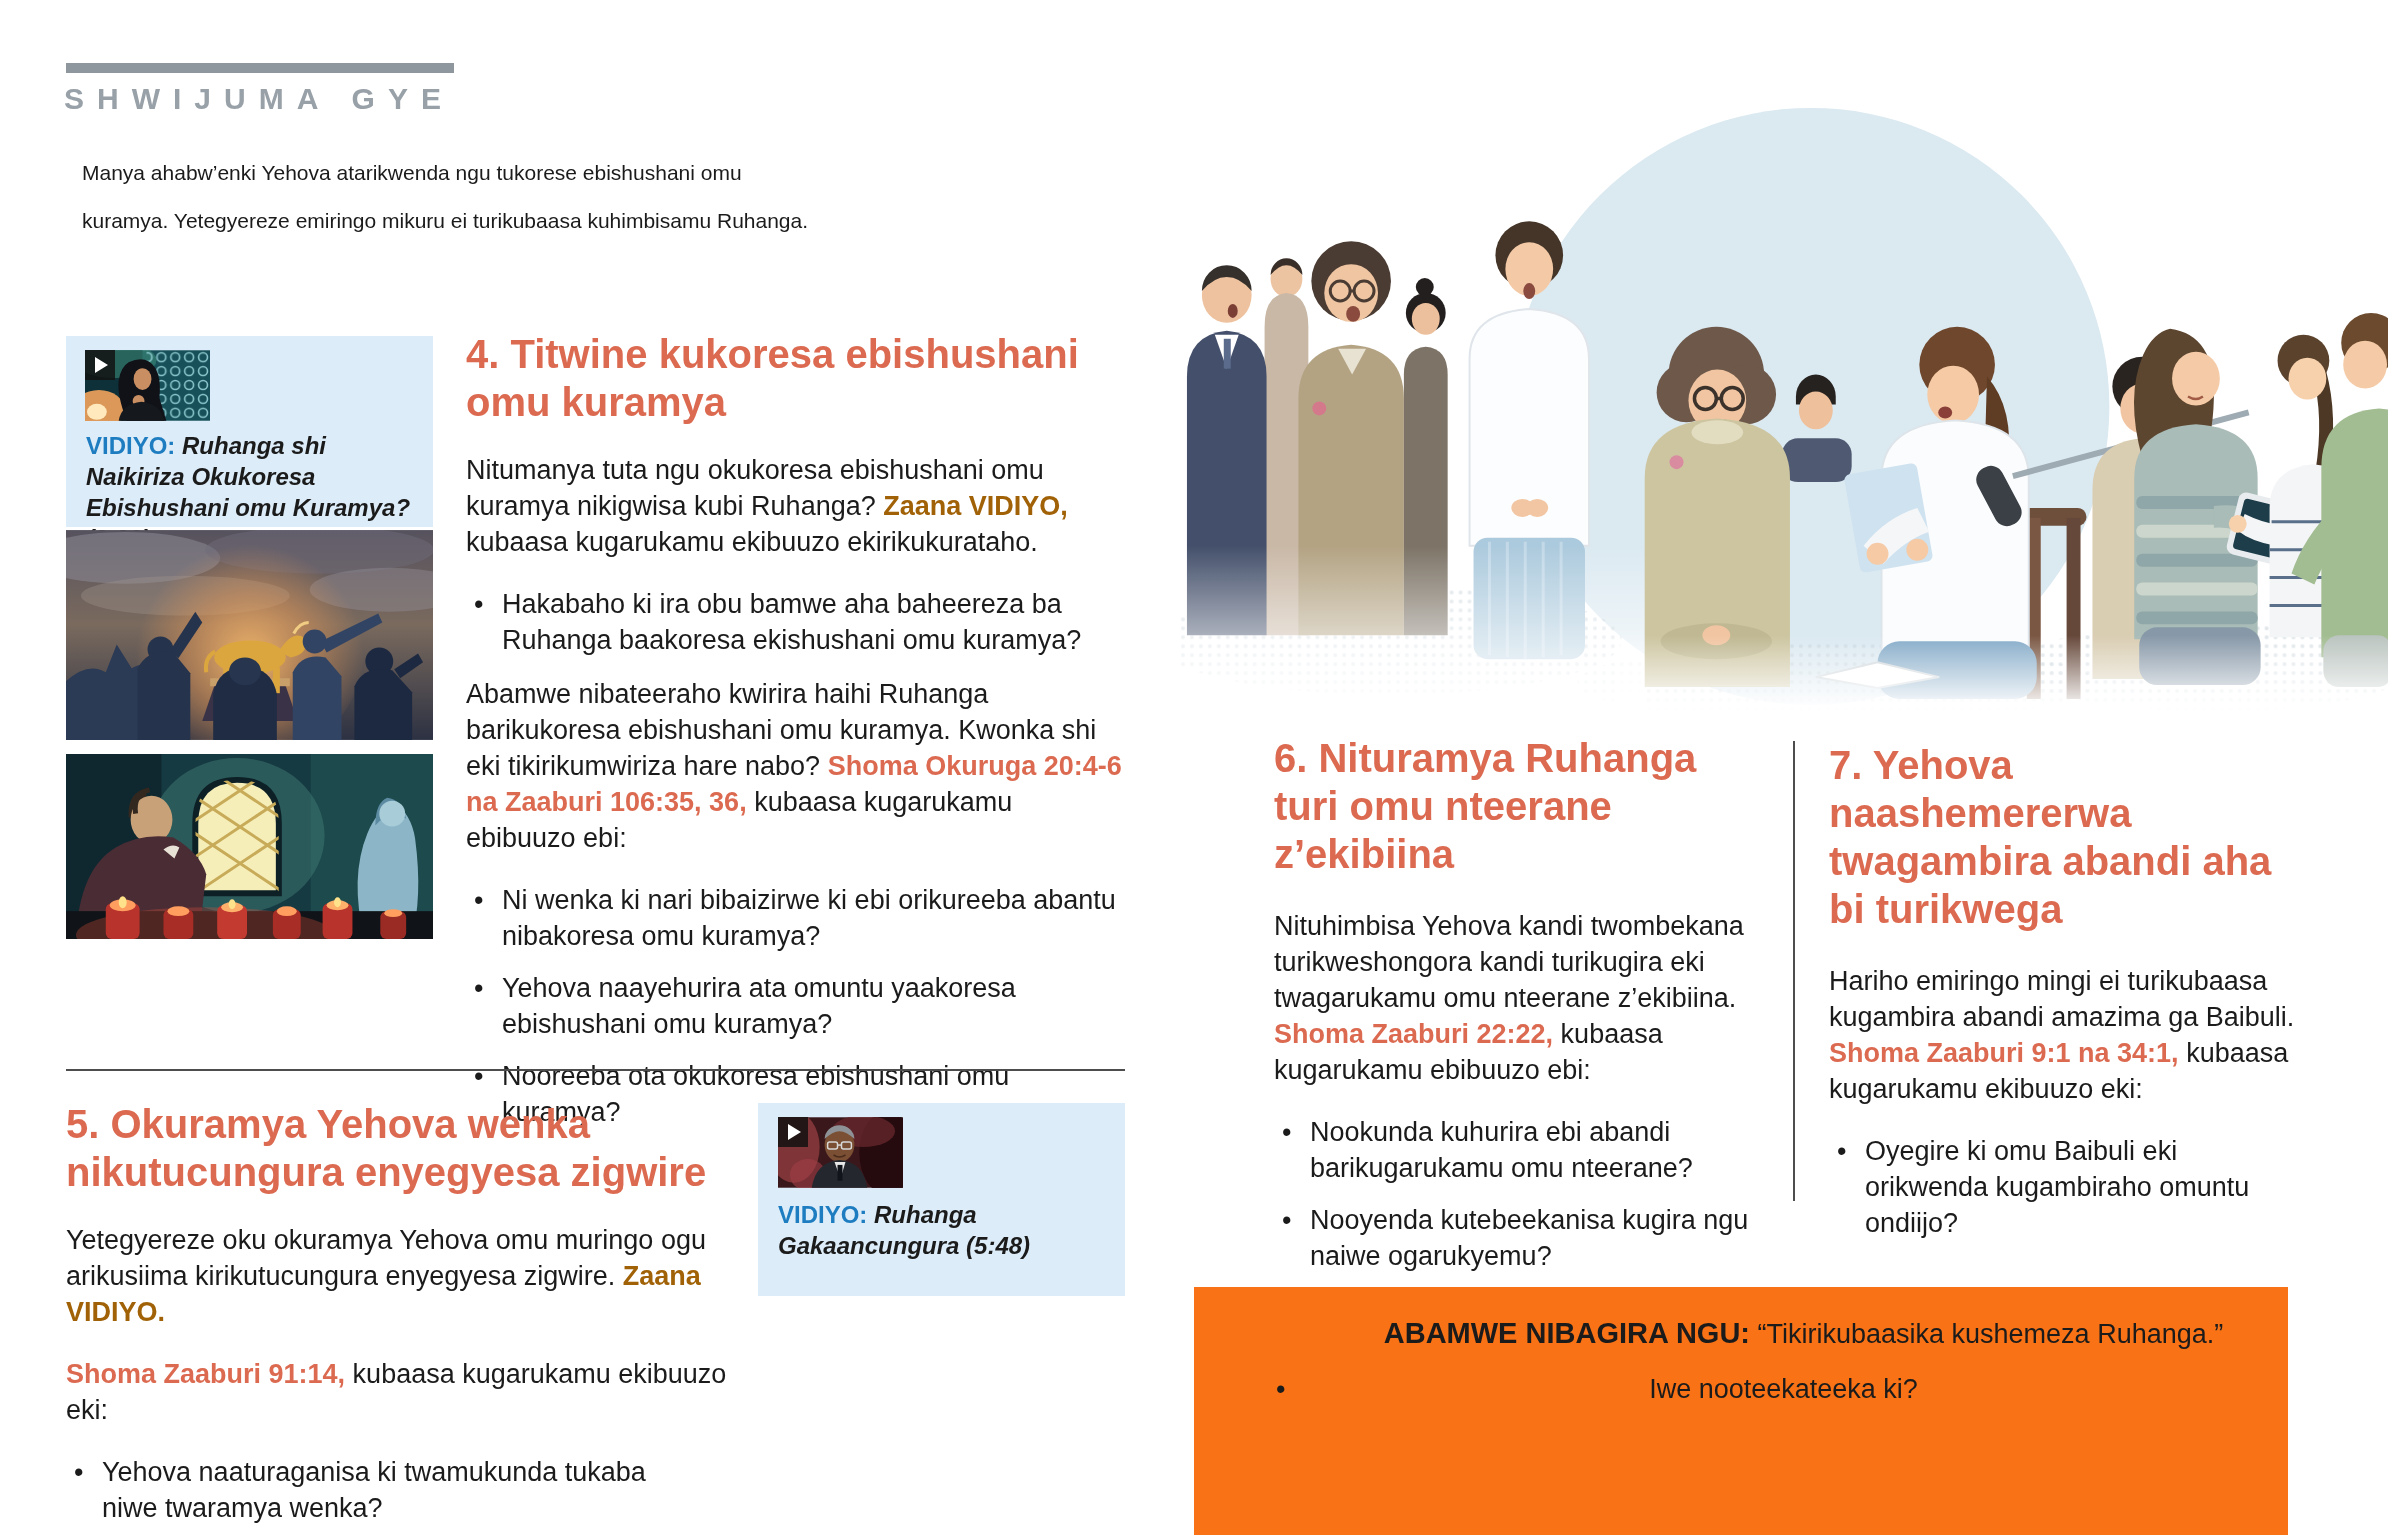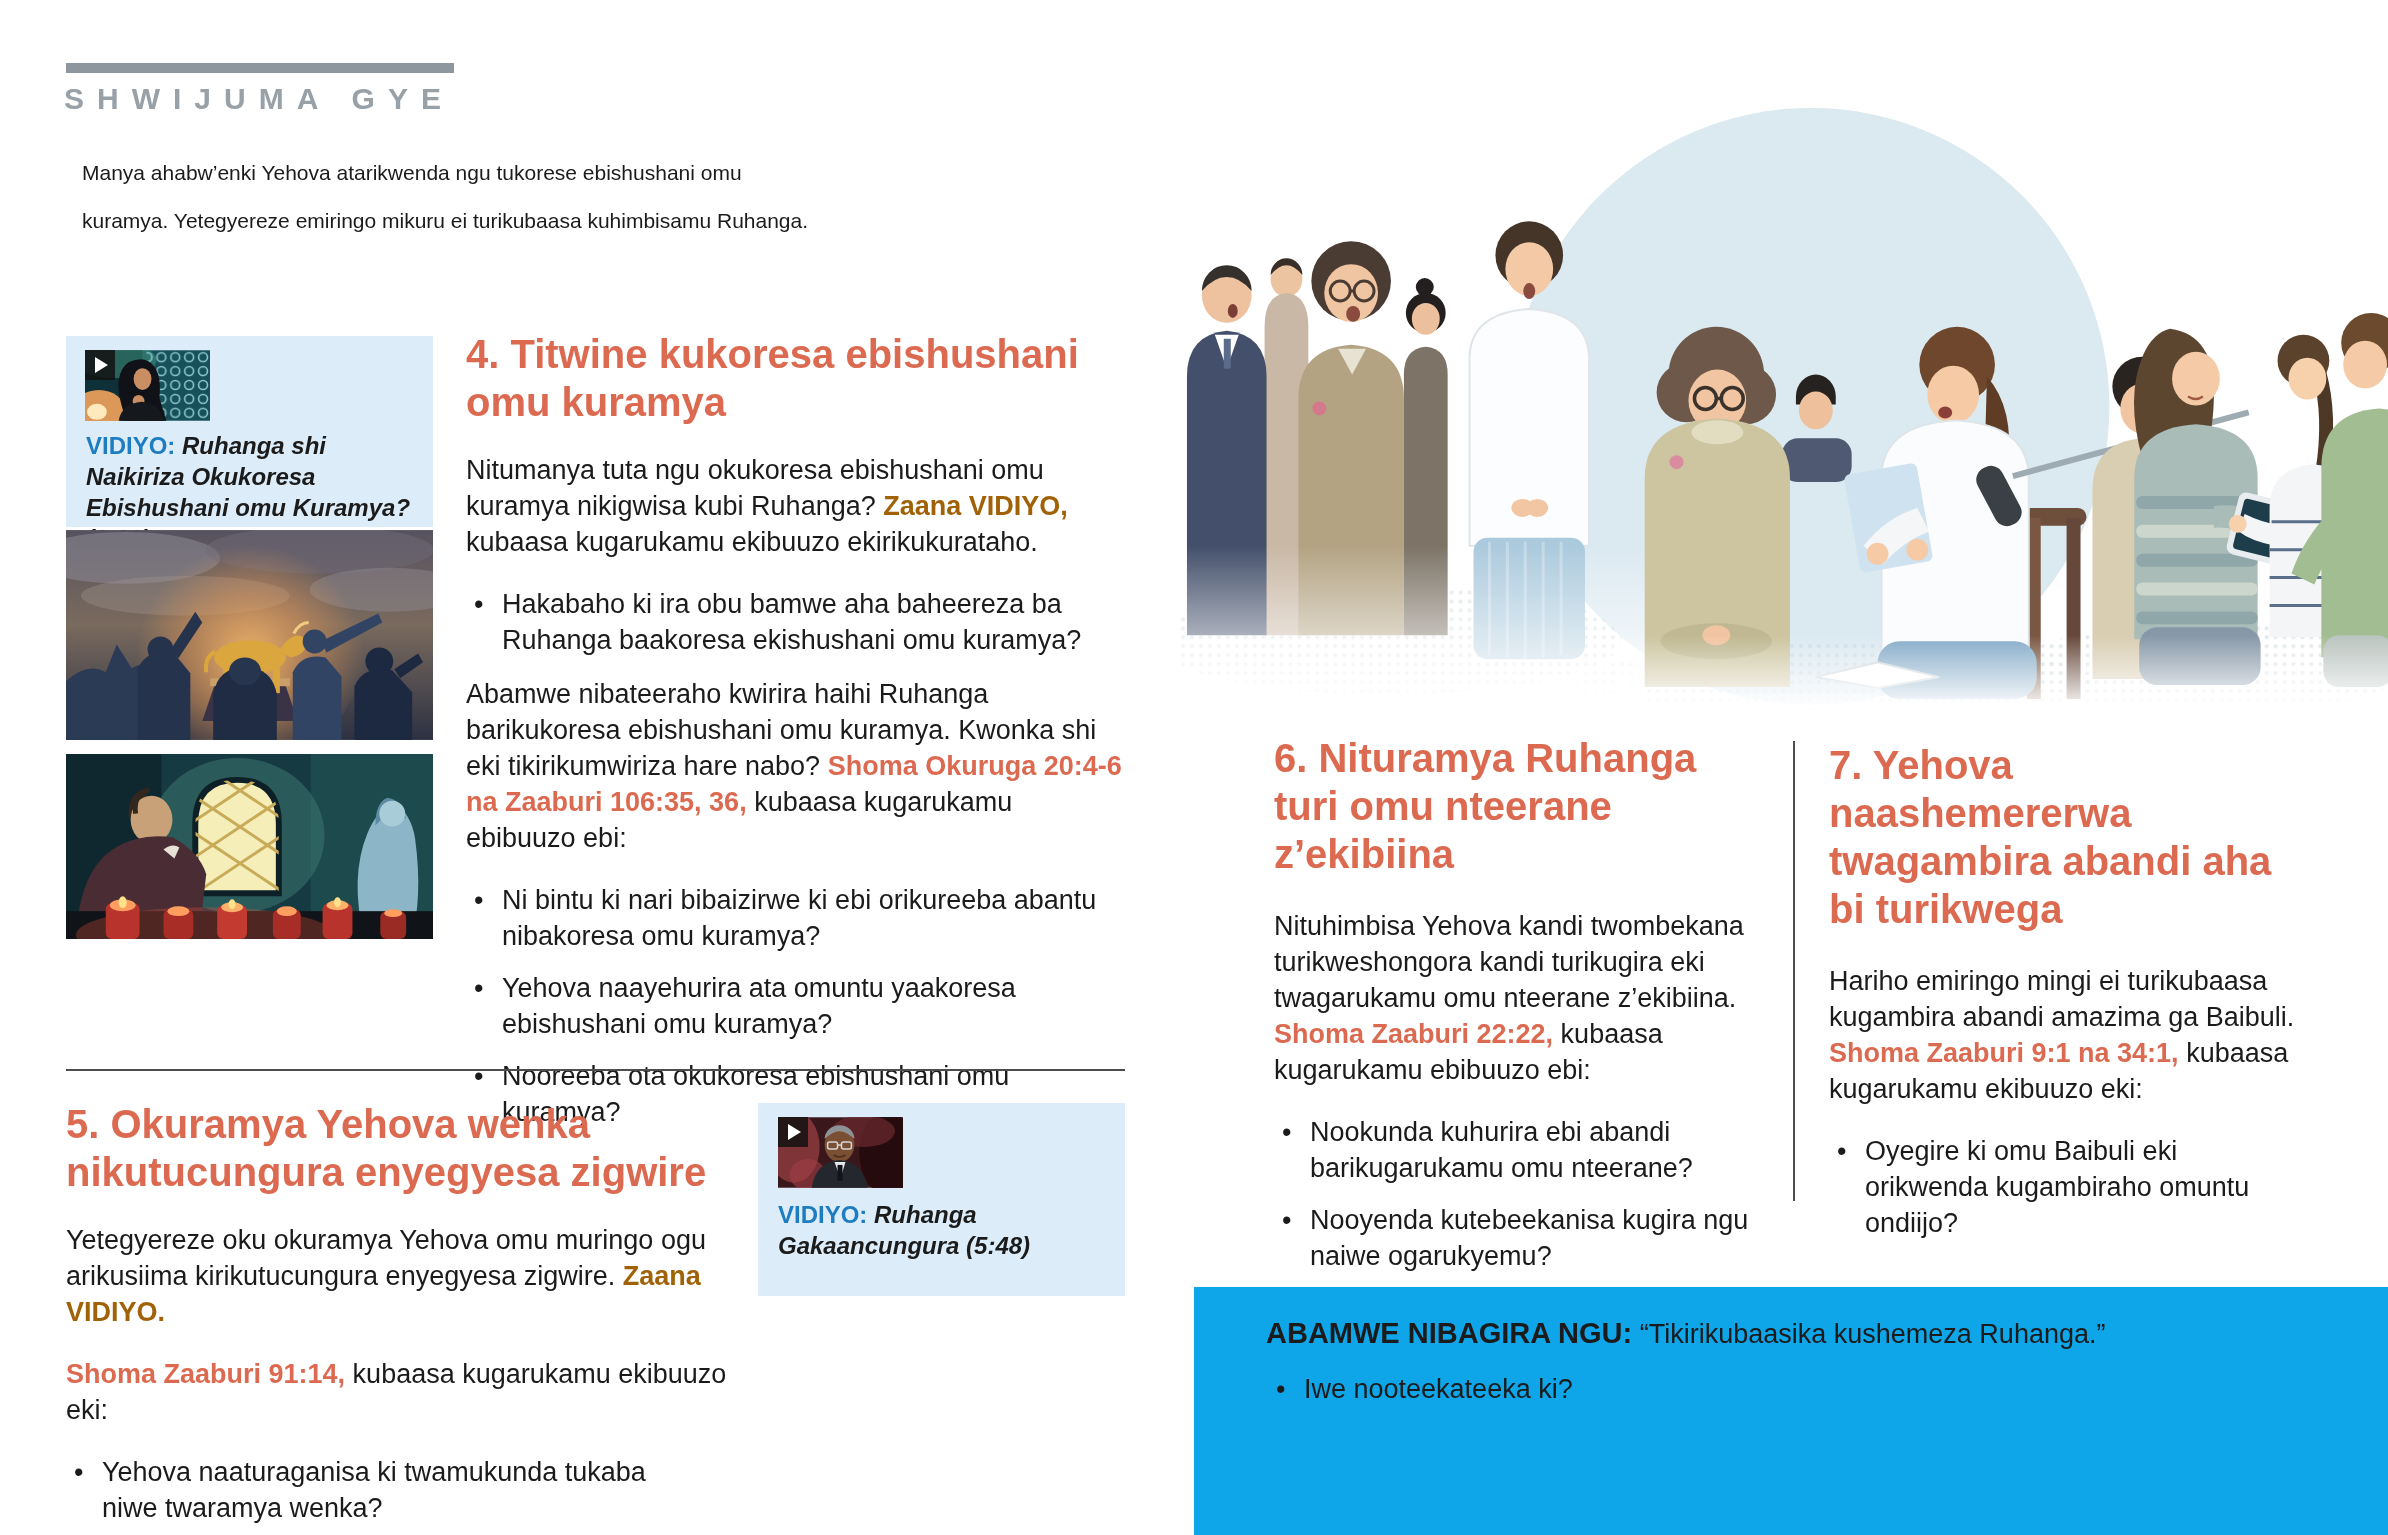--- a/index.html
+++ b/index.html
@@ -45,21 +45,21 @@
   .s4col{left:466px;top:330px;width:661px;}
   .s5col{left:66px;top:1100px;width:697px;}
   .s6col{left:1274px;top:734px;width:495px;}
   .s7col{left:1829px;top:741px;width:468px;}
   .s6col .sec-title,.s7col .sec-title{margin-bottom:30px;}
 
   .hr{left:66px;top:1069px;width:1059px;height:2px;background:#4d4d4d;}
   .vr{left:1793px;top:741px;width:2px;height:460px;background:#4d4d4d;}
 
   
-  .notebox{left:1194px;top:1287px;width:1194px;height:249px;background:#0ea5e9;}
+  .notebox{left:1194px;top:1287px;width:1094px;height:249px;background:#f97316;text-align:center;}
   .note-line{position:absolute;left:72px;top:28px;width:1075px;font-size:27px;line-height:36px;}
   .note-label{font-weight:bold;font-size:29px;}
   .note-q{position:absolute;left:74px;top:84px;width:995px;}
 
   
   .illus{left:1179px;top:78px;width:1209px;height:632px;}
   .illus svg{display:block;width:1209px;height:632px;}
 </style>
 </head>
 <body>
@@ -199,21 +199,21 @@
   </div>
 
   <div class="abs s4col">
     <h2 class="sec-title">4. Titwine kukoresa ebishushani omu kuramya</h2>
     <p class="body-p"><span>Nitumanya tuta ngu okukoresa ebishushani omu kuramya nikigwisa kubi Ruhanga? </span><span class="link">Zaana VIDIYO,</span><span> kubaasa kugarukamu ekibuuzo ekirikukurataho.</span></p>
     <div class="qlist" style="margin-bottom:18px;">
       <div class="q"><span>Hakabaho ki ira obu bamwe aha baheereza ba Ruhanga baakoresa ekishushani omu kuramya?</span></div>
     </div>
     <p class="body-p"><span>Abamwe nibateeraho kwirira haihi Ruhanga barikukoresa ebishushani omu kuramya. Kwonka shi eki tikirikumwiriza hare nabo? </span><span class="ref">Shoma Okuruga 20:4-6 na Zaaburi 106:35, 36,</span><span> kubaasa kugarukamu ebibuuzo ebi:</span></p>
     <div class="qlist">
-      <div class="q"><span>Ni bintu ki nari bibaizirwe ki ebi orikureeba abantu nibakoresa omu kuramya?</span></div>
+      <div class="q"><span>Ni wenka ki nari bibaizirwe ki ebi orikureeba abantu nibakoresa omu kuramya?</span></div>
       <div class="q"><span>Yehova naayehurira ata omuntu yaakoresa ebishushani omu kuramya?</span></div>
       <div class="q"><span>Nooreeba ota okukoresa ebishushani omu kuramya?</span></div>
     </div>
   </div>
 
   <div class="abs hr"></div>
 
   <div class="abs s5col">
     <h2 class="sec-title" style="max-width:677px;">5. Okuramya Yehova wenka nikutucungura enyegyesa zigwire</h2>
     <p class="body-p" style="max-width:677px;"><span>Yetegyereze oku okuramya Yehova omu muringo ogu arikusiima kirikutucungura enyegyesa zigwire. </span><span class="link">Zaana VIDIYO.</span></p>

